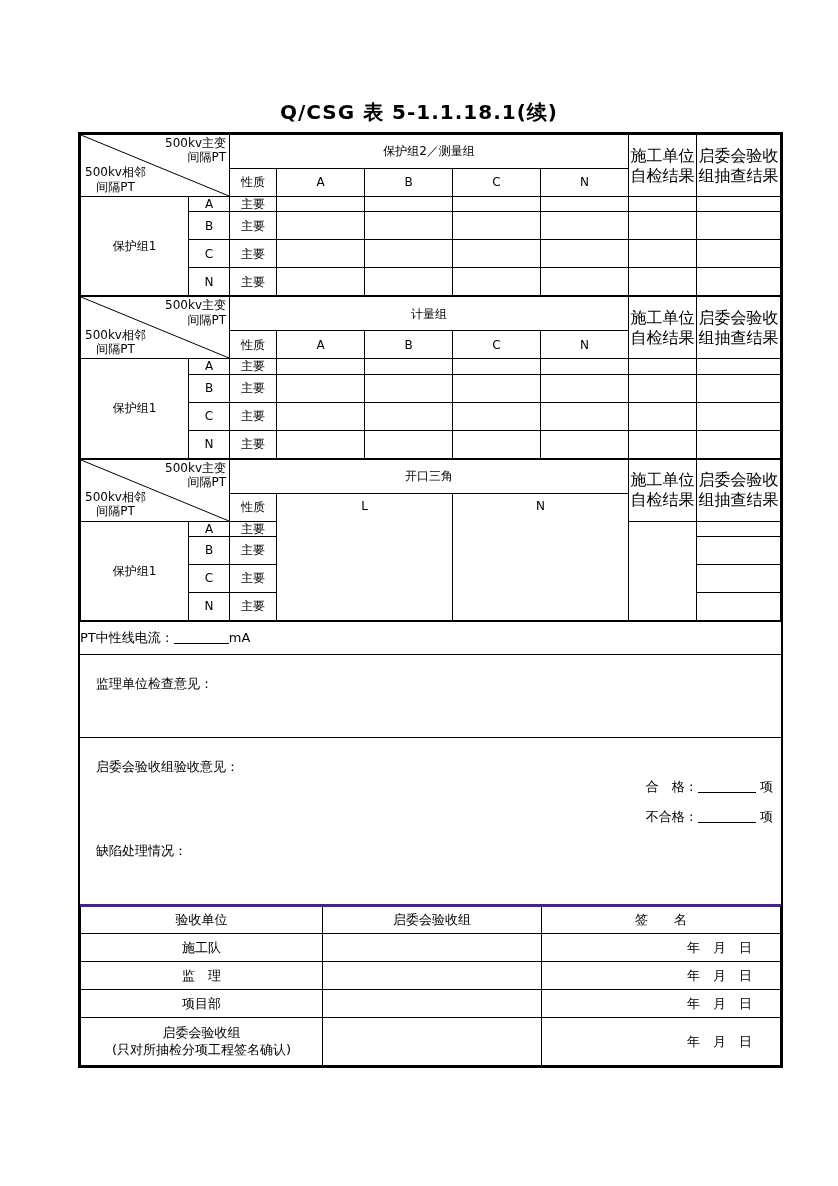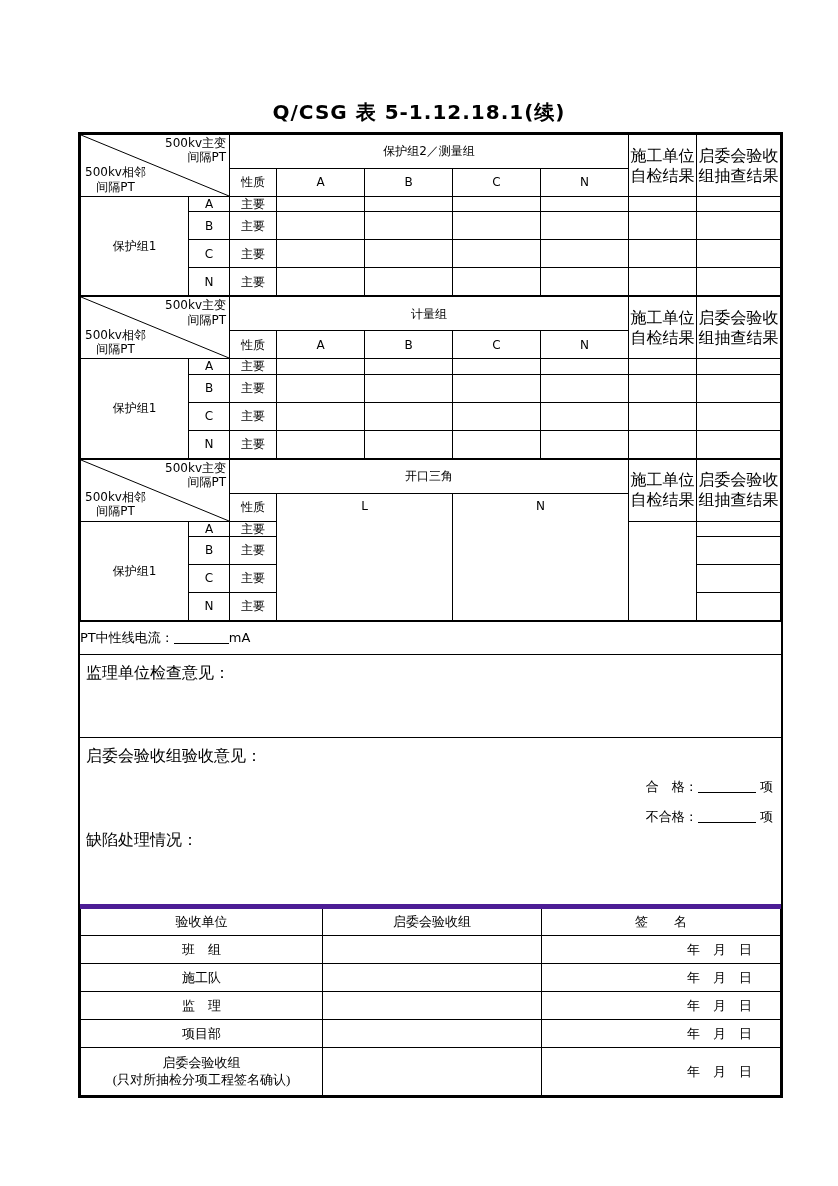--- a/index.html
+++ b/index.html
@@ -15,33 +15,33 @@
   .diag{position:relative;padding:0;}
   .diag svg{position:absolute;left:0;top:0;width:100%;height:100%;display:block;}
   .corner-top{position:absolute;top:1px;right:3px;text-align:right;font-size:12px;line-height:1.2;}
   .corner-bottom{position:absolute;bottom:2px;left:4px;text-align:center;font-size:12px;line-height:1.2;}
   .topcell{vertical-align:top;padding-top:5px;}
   
   .sec{border-top:1px solid #000;position:relative;font-size:13px;background:#fff;}
   .pt-row{height:32px;line-height:32px;}
   .sup-box{height:82px;}
   .com-box{height:166px;}
-  .sec .label{position:absolute;left:6px;font-size:16px;}
+  .sec .label{position:absolute;left:16px;font-size:13px;margin-top:12px;}
   .lab-top{top:8px;}
   .right-line{position:absolute;right:8px;font-size:13px;margin-left:24px;}
   .blank{display:inline-block;border-bottom:1px solid #000;width:58px;height:13px;vertical-align:-2px;}
   .blank.pt{width:55px;}
   .sign-cell{text-align:right;padding-right:28px;}
   .small2{font-size:16px;line-height:1.25;}
   .btable td{font-size:13px;}
 </style>
 </head>
 <body>
 
-<div class="page-title">Q/CSG 表 5-1.12.18.1(续)</div>
+<div class="page-title">Q/CSG 表 5-1.1.18.1(续)</div>
 
 <div class="form">
 
   <table>
     <colgroup>
         <col style="width:108px">
         <col style="width:41px">
         <col style="width:47px">
         <col style="width:88px">
         <col style="width:88px">
@@ -255,38 +255,33 @@
     <span class="label lab-top">启委会验收组验收意见：</span>
     <span class="right-line" style="top:40px;">
       <span>合　格：</span><span class="blank"></span> <span>项</span>
     </span>
     <span class="right-line" style="top:70px;">
       <span>不合格：</span><span class="blank"></span> <span>项</span>
     </span>
     <span class="label" style="top:92px;">缺陷处理情况：</span>
   </div>
 
-  <table class="btable" style="border-top:5px solid #4c1d95;font-family:Liberation Serif, serif;">
+  <table class="btable" style="border-top:3px solid #4c1d95;">
     <colgroup>
         <col style="width:242px">
         <col style="width:219px">
         <col>
       </colgroup>
     <tbody>
         <tr>
       <td style="height:26px;">验收单位</td>
       <td>启委会验收组</td>
       <td>签　　名</td>
     </tr>
     <tr>
-      <td style="height:27px;">班　组</td>
-      <td></td>
-      <td class="sign-cell">年　月　日</td>
-    </tr>
-    <tr>
       <td style="height:27px;">施工队</td>
       <td></td>
       <td class="sign-cell">年　月　日</td>
     </tr>
     <tr>
       <td style="height:27px;">监　理</td>
       <td></td>
       <td class="sign-cell">年　月　日</td>
     </tr>
     <tr>

